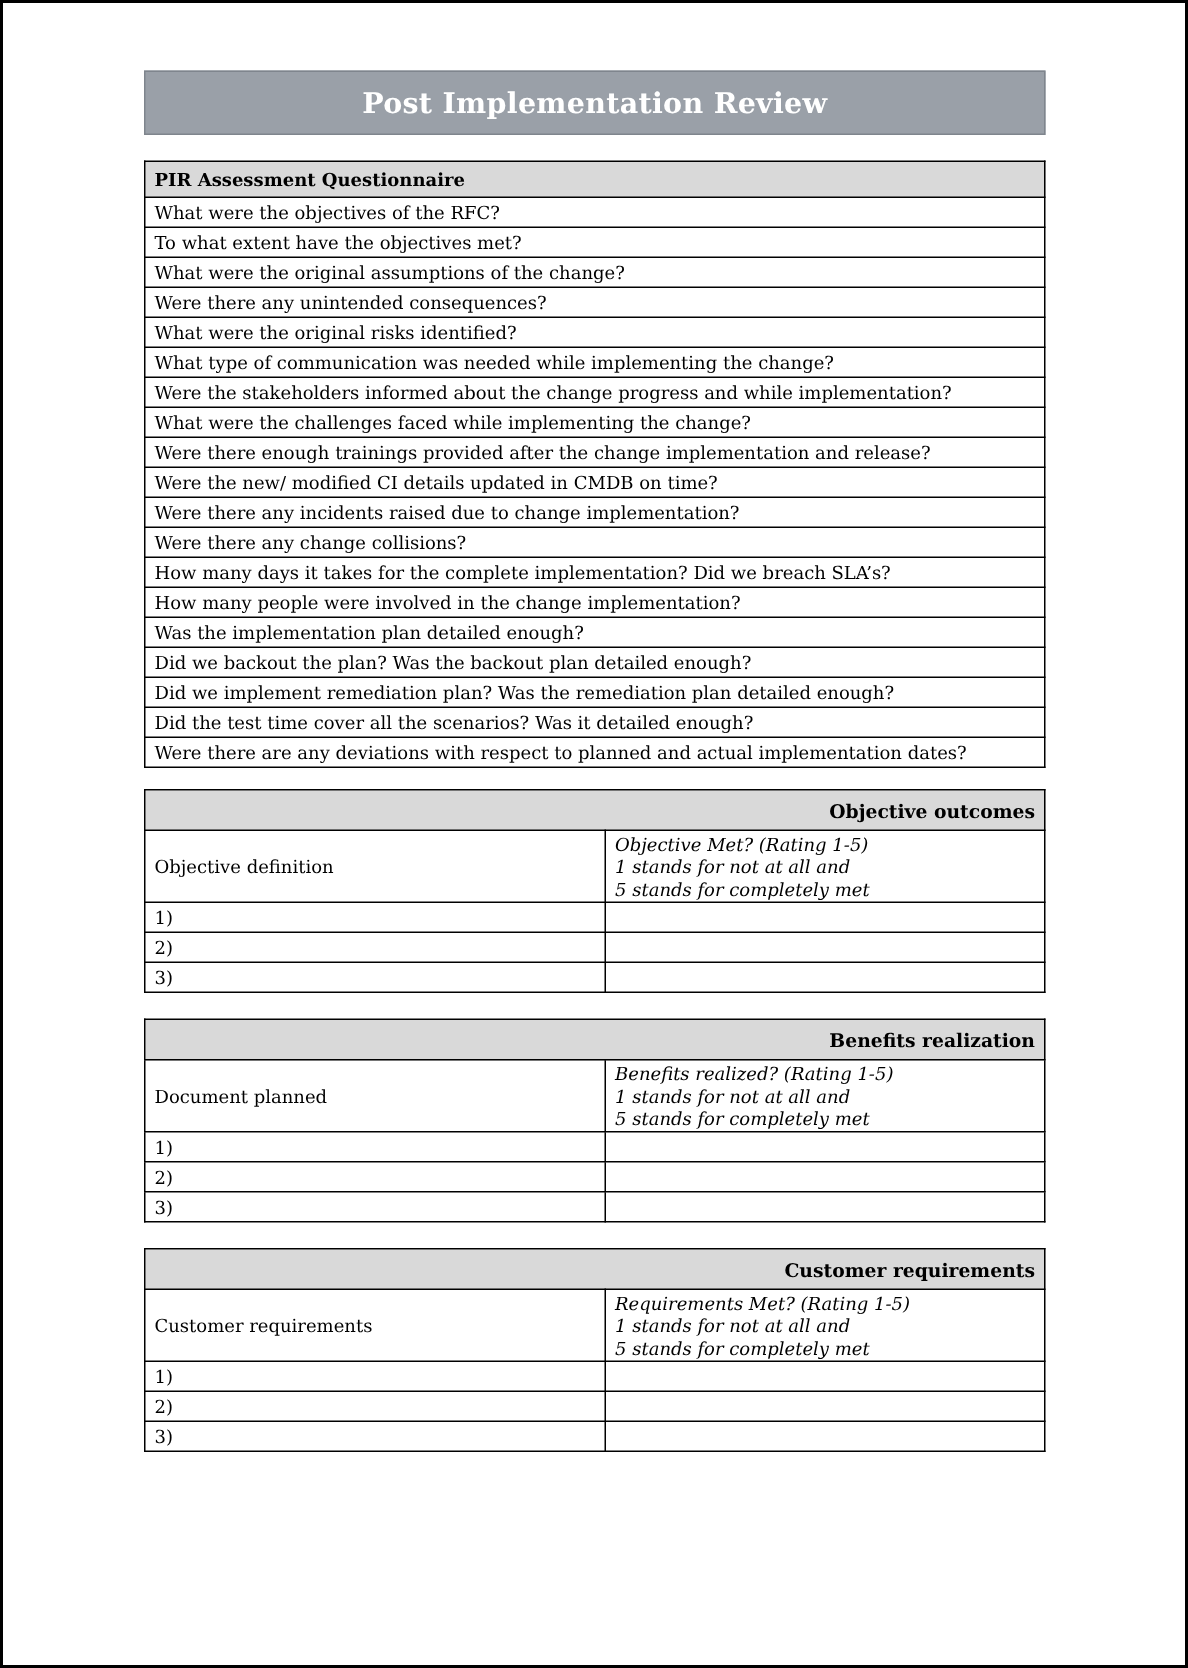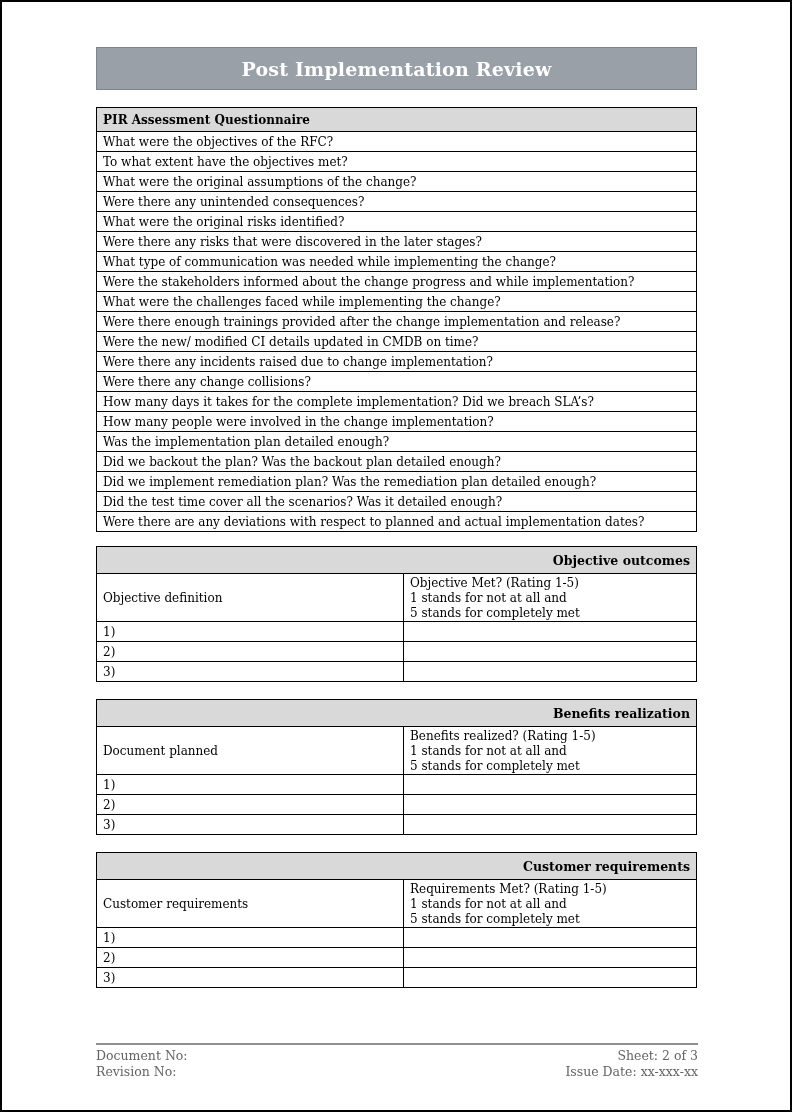--- a/index.html
+++ b/index.html
@@ -30,21 +30,21 @@
     background:var(--section-header-bg,#d9d9d9);
     text-align:left; font-size:12px; height:24px; font-weight:bold;
   }
   .pir-table td { height:20px; }
 
   .section-table th {
     background:var(--section-header-bg,#d9d9d9);
     text-align:right; font-size:12.5px; height:27px; font-weight:bold;
   }
   .section-table .def-row td { height:47px; }
-  .section-table .rating-cell { vertical-align:top; padding-top:2px; }
+  .section-table .rating-cell { vertical-align:top; padding-top:2px;font-style:italic; }
   .section-table .rating-cell div { line-height:15px; font-size:12px; }
   .section-table .num-row td { height:20px; }
   .mt-14 { margin-top:14px; }
   .mt-17 { margin-top:17px;border-radius:19px; }
 
   .footer {
     position:absolute; left:94px; top:1041px; width:602px;
     border-top:2px solid #909090; padding-top:3px;
     display:flex; justify-content:space-between;
     color:var(--footer-text,#646464); font-size:12.5px; line-height:16px;
@@ -75,23 +75,20 @@
             <td>To what extent have the objectives met?</td>
           </tr>
         <tr>
             <td>What were the original assumptions of the change?</td>
           </tr>
         <tr>
             <td>Were there any unintended consequences?</td>
           </tr>
         <tr>
             <td>What were the original risks identified?</td>
-          </tr>
-        <tr>
-            <td>Were there any risks that were discovered in the later stages?</td>
           </tr>
         <tr>
             <td>What type of communication was needed while implementing the change?</td>
           </tr>
         <tr>
             <td>Were the stakeholders informed about the change progress and while implementation?</td>
           </tr>
         <tr>
             <td>What were the challenges faced while implementing the change?</td>
           </tr>
@@ -228,23 +225,13 @@
         </tr>
         <tr class="num-row">
           <td>3)</td>
           <td></td>
         </tr>
       </tbody>
     </table>
 
   </div>
 
-  <div class="footer">
-    <div class="left">
-      <div>Document No:</div>
-      <div>Revision No:</div>
-    </div>
-    <div class="right">
-      <div>Sheet: 2 of 3</div>
-      <div>Issue Date: xx-xxx-xx</div>
-    </div>
-  </div>
 </div>
 
 </body></html>

